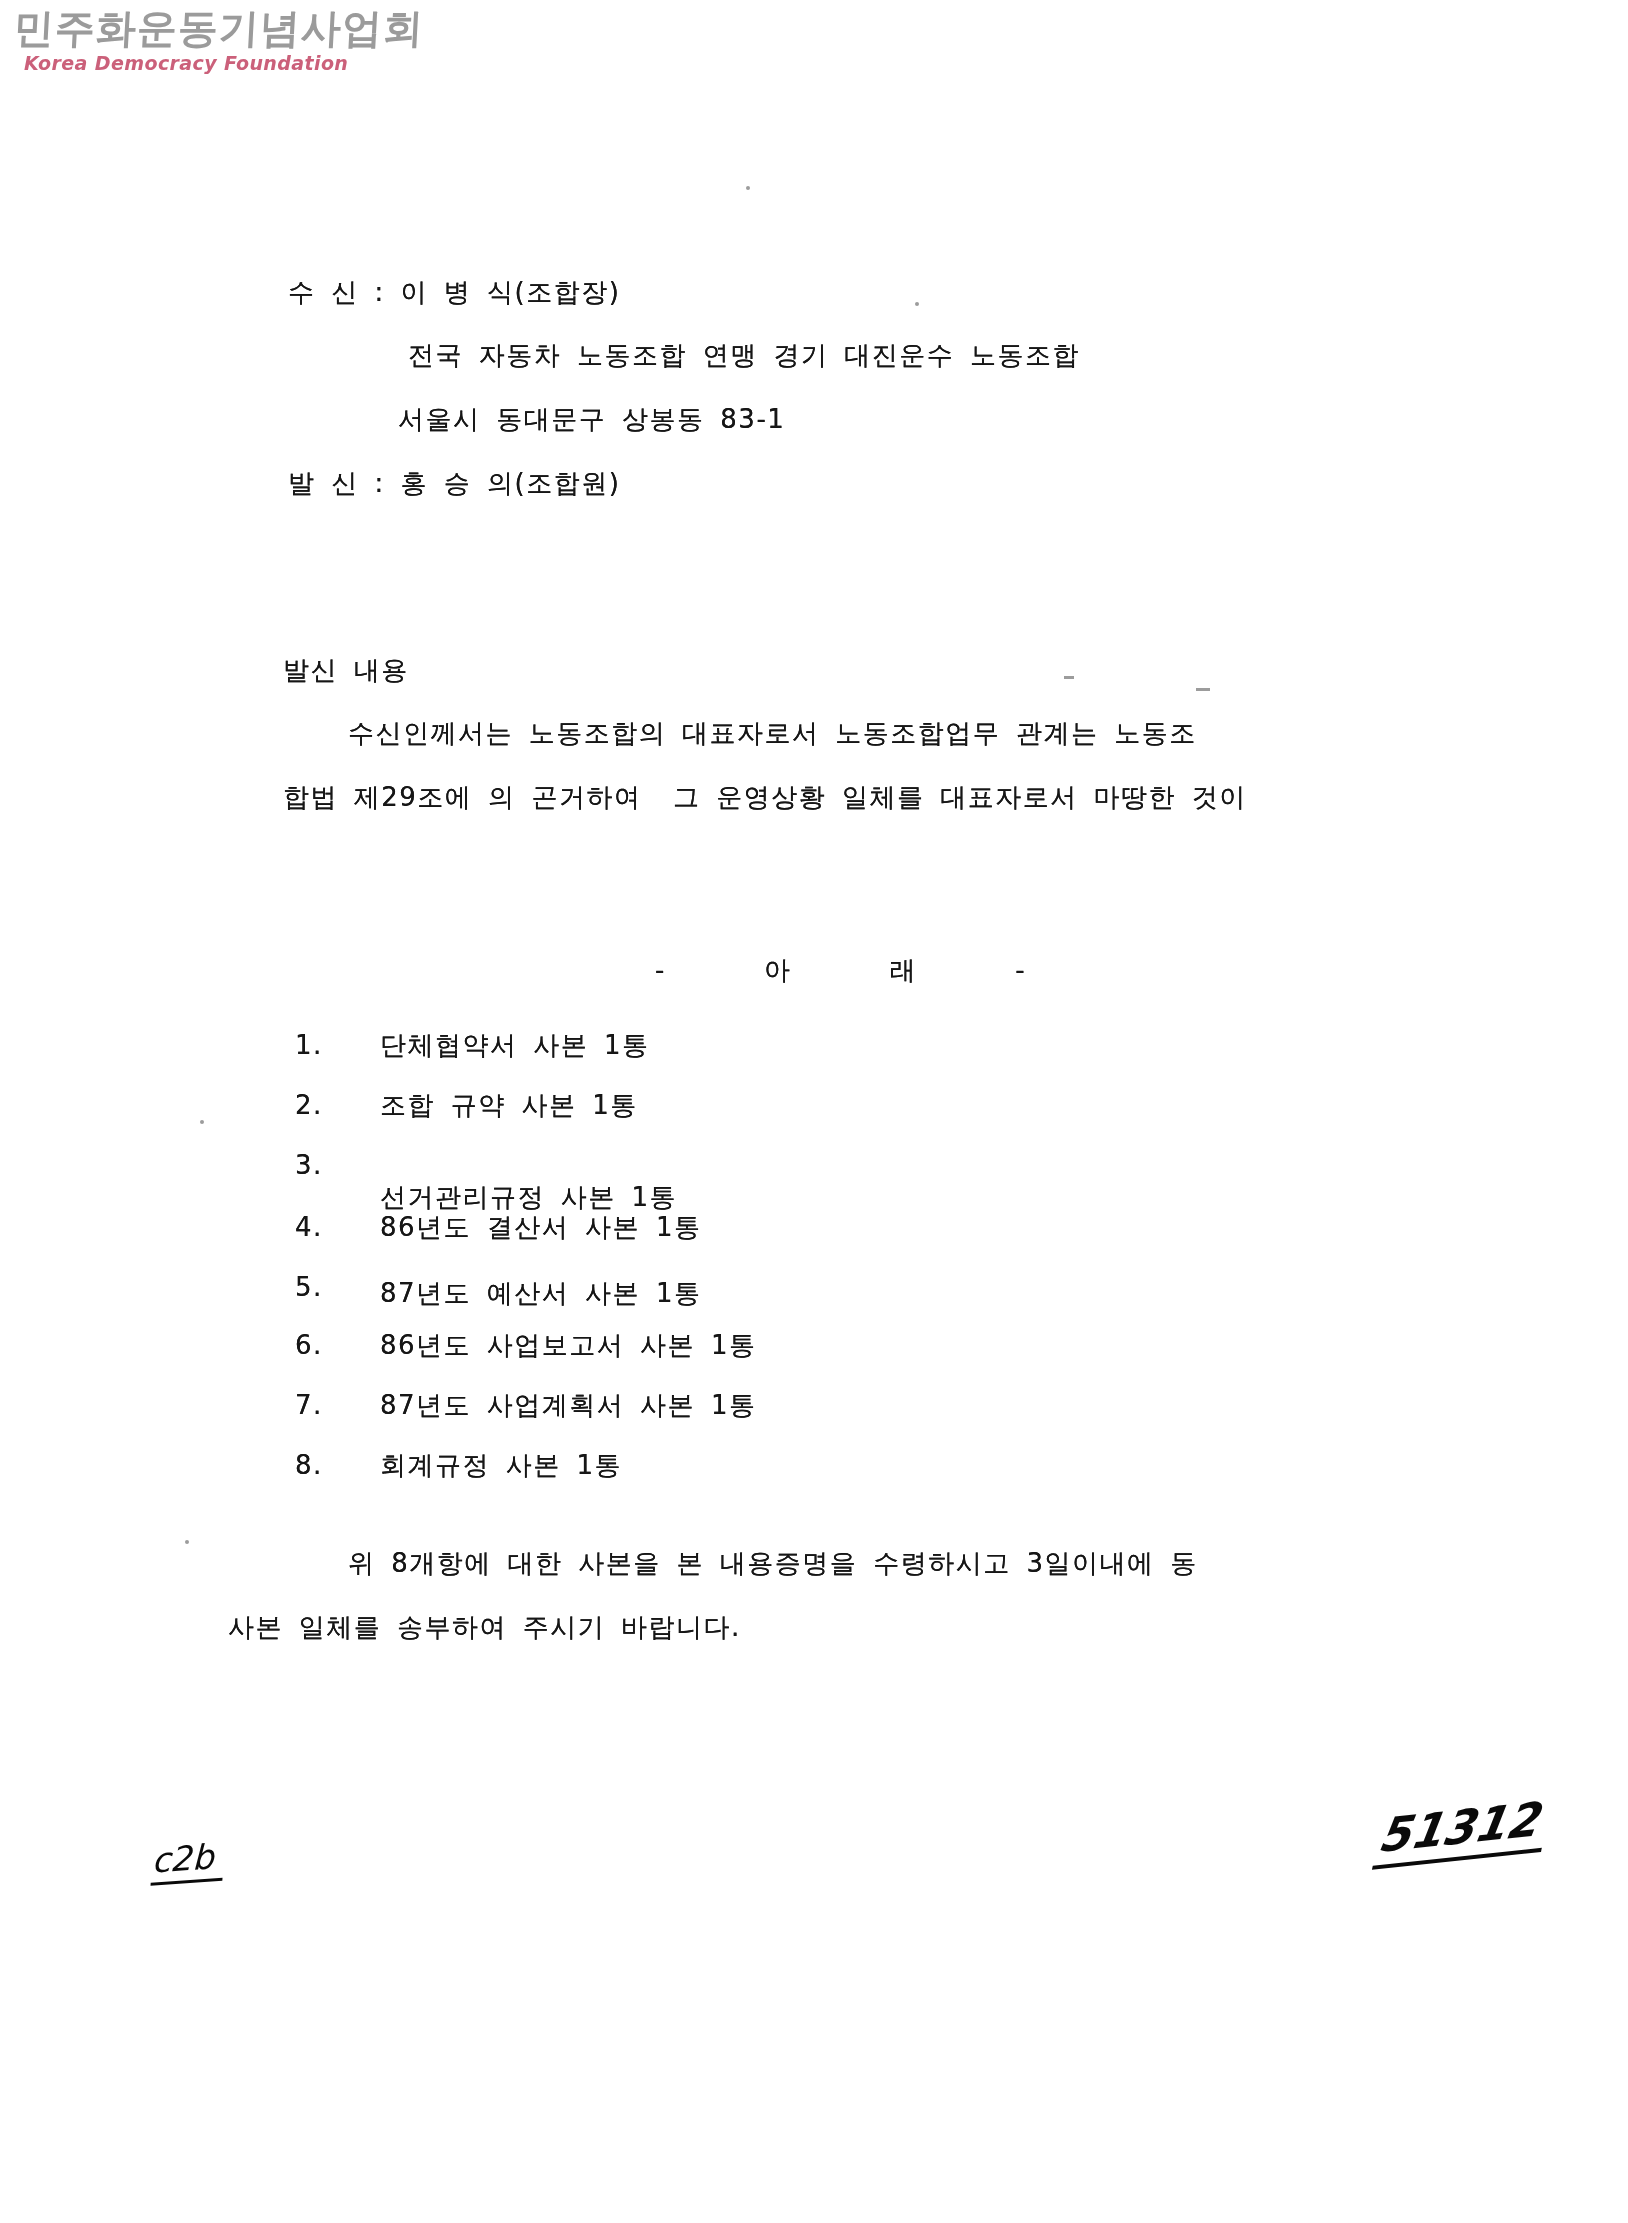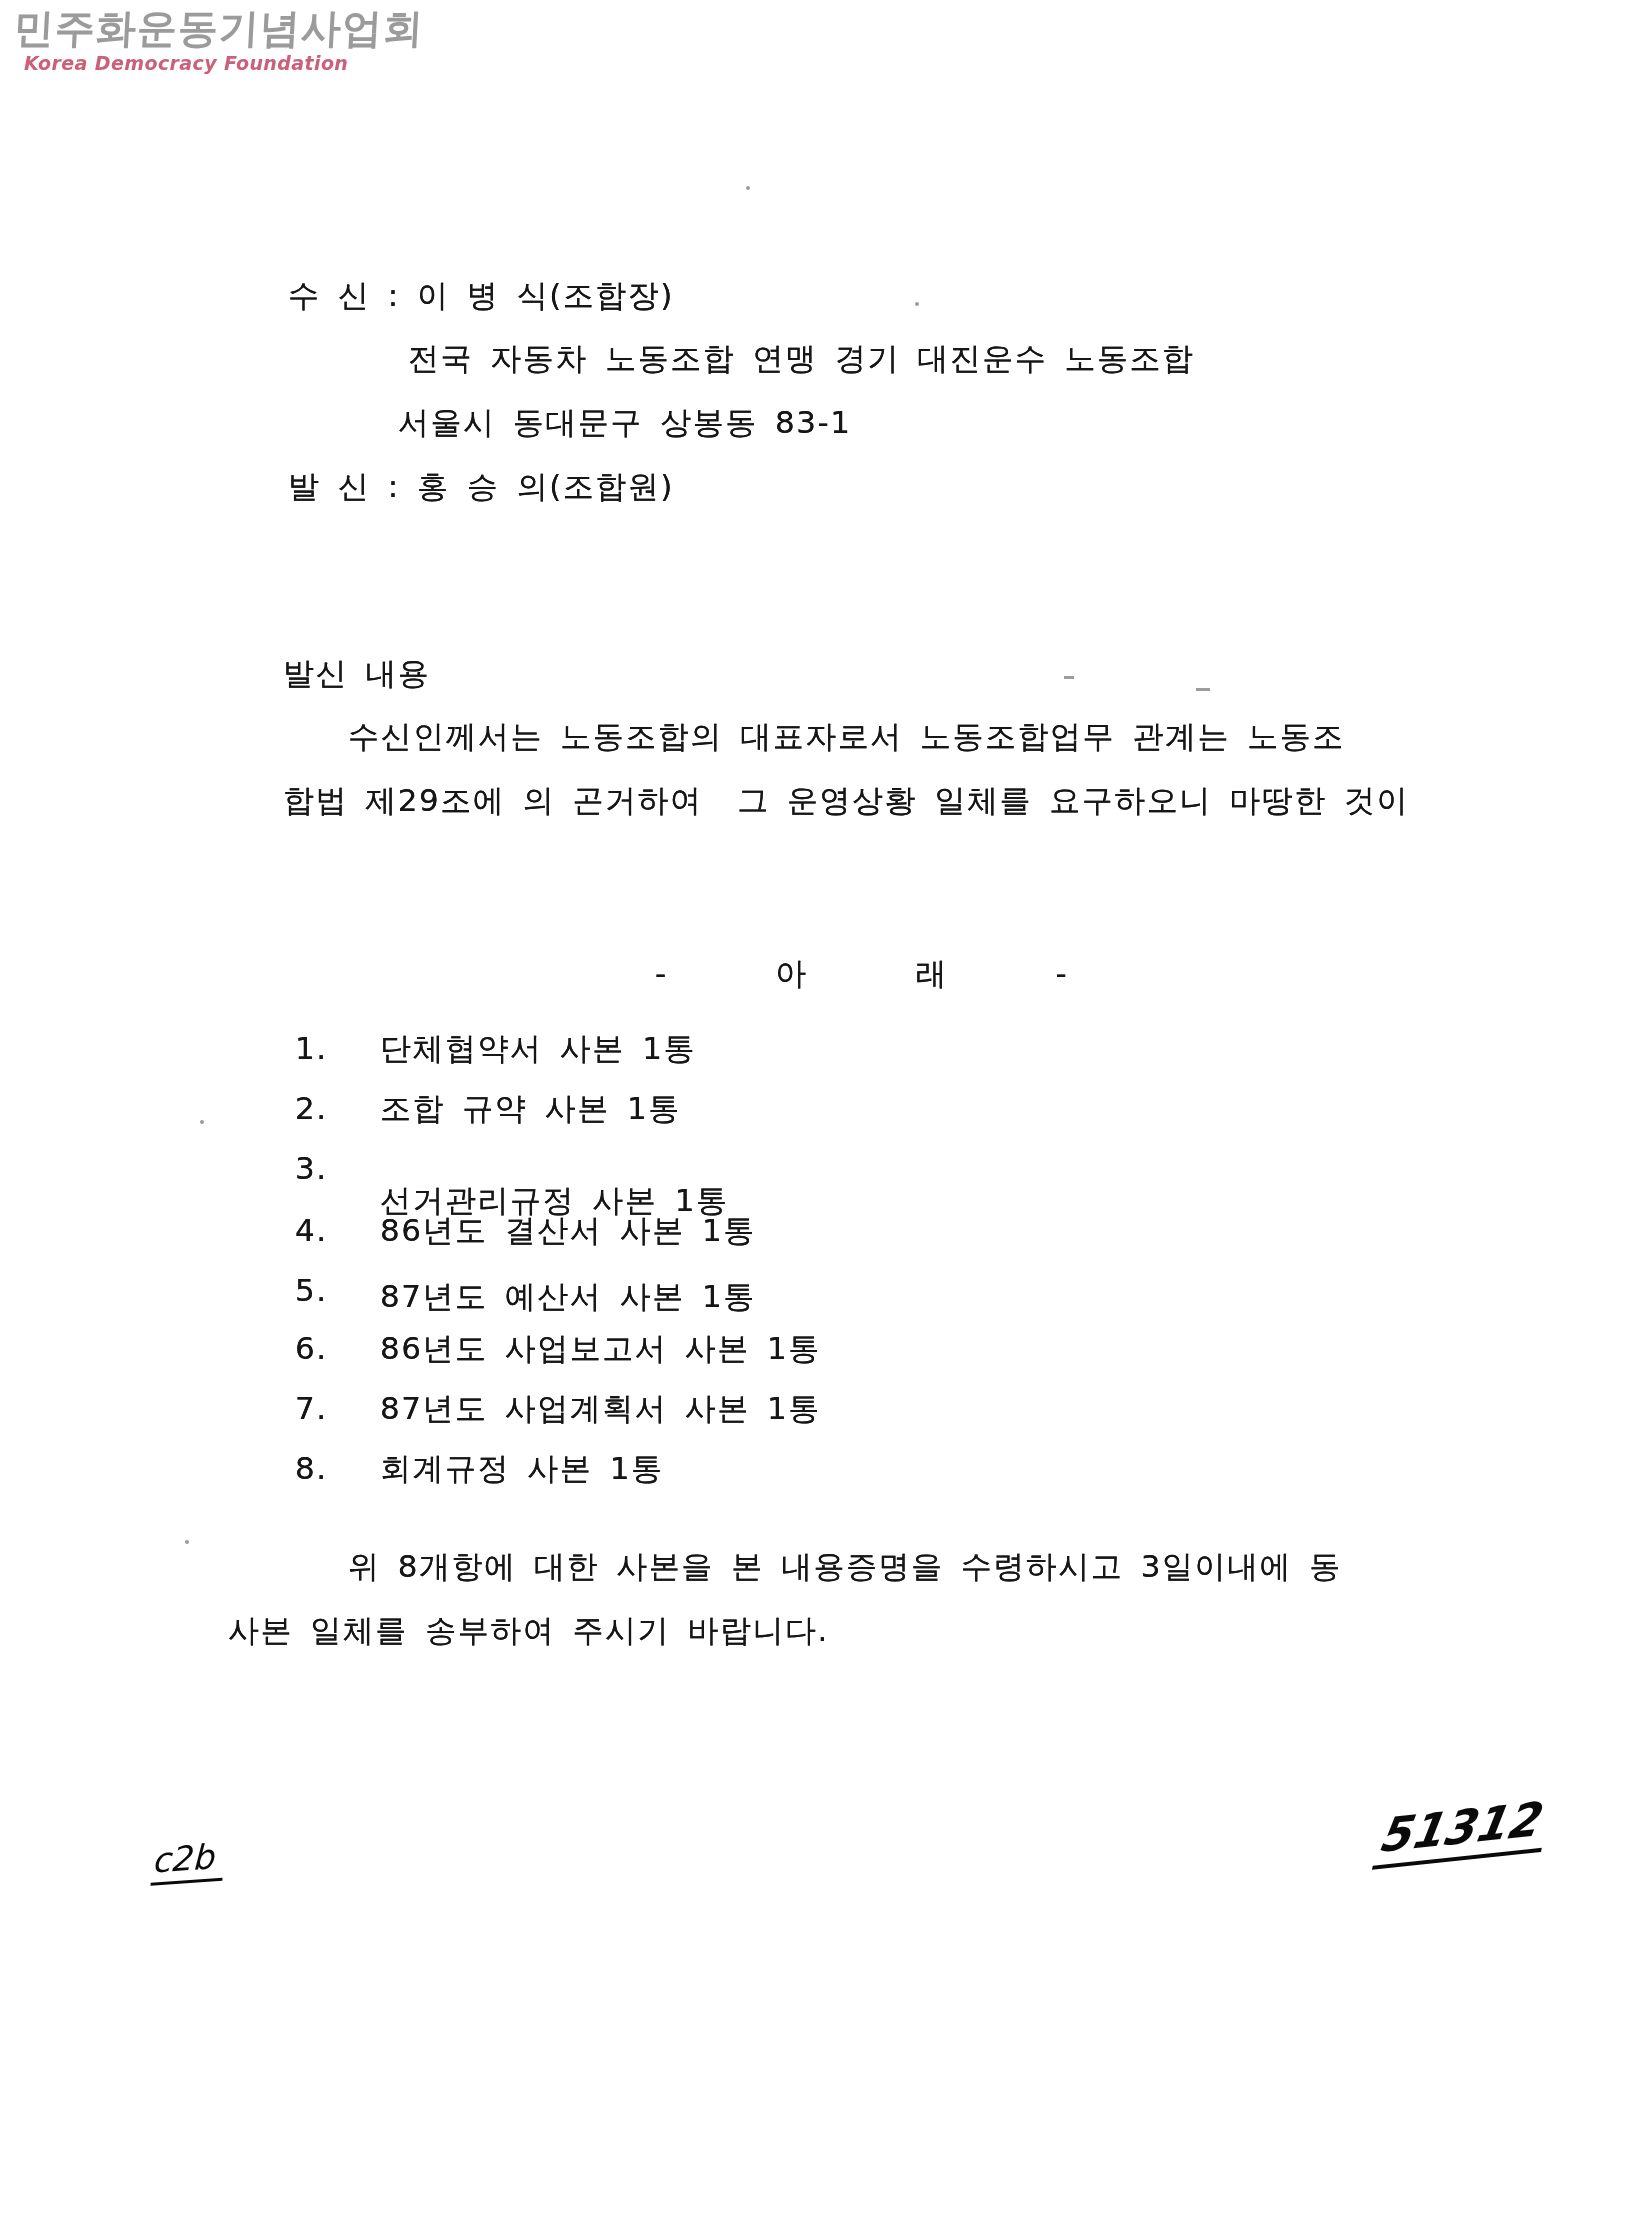--- a/index.html
+++ b/index.html
@@ -20,21 +20,21 @@
     line-height:1.1;white-space:pre;
   }
   .logo-en{
     margin-top:2px;margin-left:10px;
     font-size:19px;font-weight:700;font-style:italic;
     color:#cb607a;letter-spacing:0.4px;white-space:pre;
   }
   
   .t{
     position:absolute;
-    font-size:31px;
+    font-size:26px;
     letter-spacing:1.5px;
     word-spacing:6px;
     white-space:pre;
     color:#161616;
     text-shadow:0 0 0.6px #222;
   }
   .divider{letter-spacing:2px;}
   
   .hw{
     position:absolute;
@@ -73,21 +73,21 @@
 
   <div class="t" style="left:288px;top:275px;">수 신 : 이 병 식(조합장)</div>
   <div class="t" style="left:408px;top:338px;text-align:center;">전국 자동차 노동조합 연맹 경기 대진운수 노동조합</div>
   <div class="t" style="left:398px;top:402px;">서울시 동대문구 상봉동 83-1</div>
 
   <div class="t" style="left:288px;top:466px;">발 신 : 홍 승 의(조합원)</div>
 
   <div class="t" style="left:283px;top:653px;">발신 내용</div>
 
   <div class="t" style="left:348px;top:716px;">수신인께서는 노동조합의 대표자로서 노동조합업무 관계는 노동조</div>
-  <div class="t" style="left:283px;top:780px;">합법 제29조에 의 곤거하여  그 운영상황 일체를 요구하오니 마땅한 것이</div>
+  <div class="t" style="left:283px;top:780px;">합법 제29조에 의 곤거하여  그 운영상황 일체를 대표자로서 마땅한 것이</div>
 
   <div class="t divider" style="left:655px;top:953px;">-      아      래      -</div>
 
   <div class="t" style="left:295px;top:1030px;">1.</div>
   <div class="t" style="left:380px;top:1028px;">단체협약서 사본 1통</div>
 
   <div class="t" style="left:295px;top:1090px;">2.</div>
   <div class="t" style="left:380px;top:1088px;">조합 규약 사본 1통</div>
 
   <div class="t" style="left:295px;top:1150px;">3.</div>

